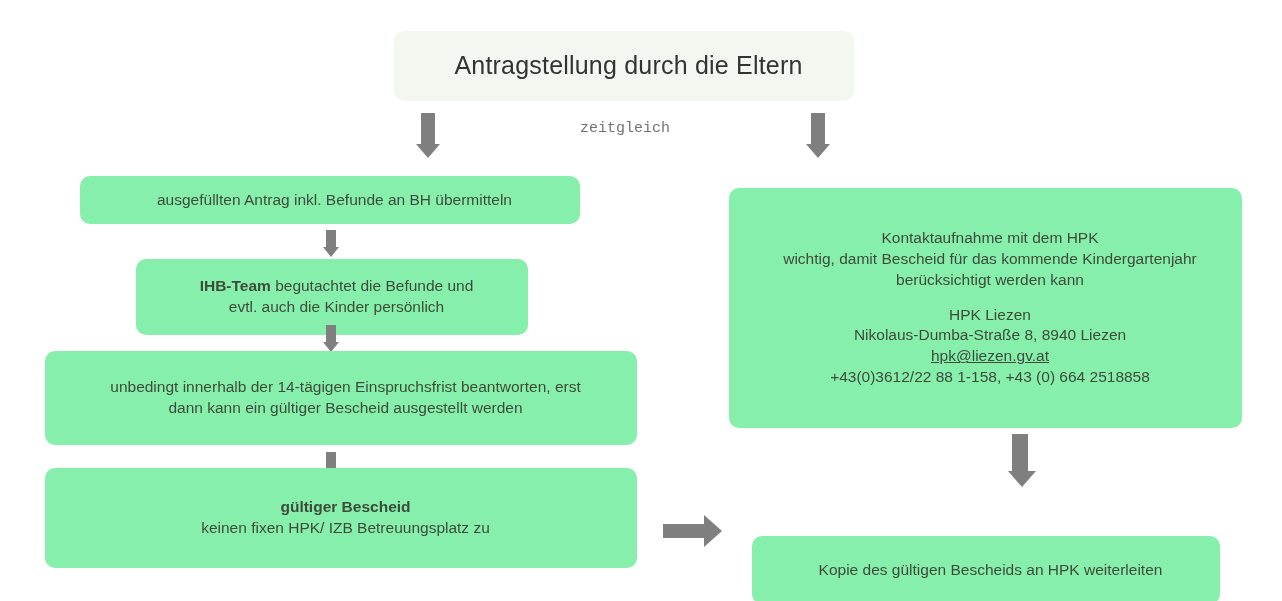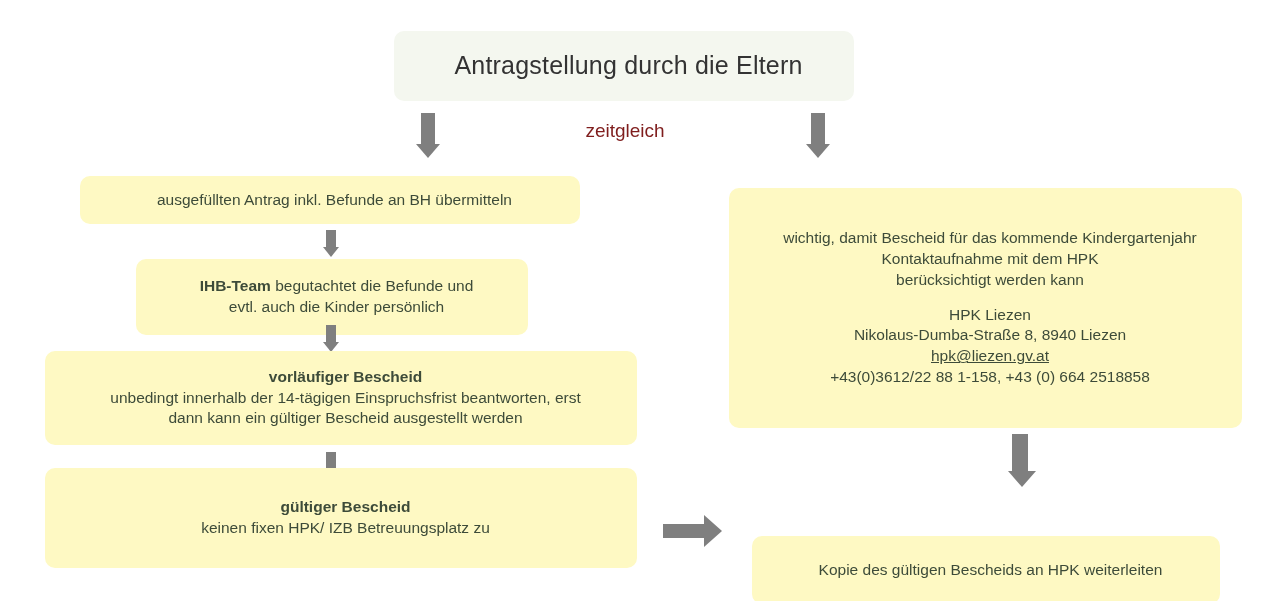--- a/index.html
+++ b/index.html
@@ -33,29 +33,30 @@
     line-height: 1.35;
     padding-left: 9px;
   }
   .title-node {
     background: #f4f7ef;
     color: #333333;
     font-size: 25px;
     letter-spacing: 0.2px;
   }
   .green {
-    background: #fef9c3;
+    background: #86efac;
     color: #3d4b39;
     font-size: 15.5px;
   }
   .label-plain {
     position: absolute;
-    font-size: 19px;
-    color: #7f1d1d;
+    font-size: 15px;
+    color: #737373;
     text-align: center;
+    font-family: Liberation Mono, monospace;
   }
   .bold { font-weight: bold; }
   .line { display: block; }
   .a-body {
     position: absolute;
     background: #7f7f7f;
   }
   .a-head-down {
     position: absolute;
     width: 0; height: 0;
@@ -115,43 +116,42 @@
     <span class="line"><b class="bold">IHB-Team</b><span> begutachtet die Befunde und</span></span>
     <span class="line">evtl. auch die Kinder persönlich</span>
   </div>
 
   <div>
     <div class="a-body" style="left:326px; top:325px; width:10px; height:18px;"></div>
     <div class="a-head-down small" style="left:323px; top:342px;"></div>
   </div>
 
   <div class="node green" style="left:45px; top:351px; width:592px; height:94px;">
-    <span class="line bold">vorläufiger Bescheid</span>
     <span class="line">unbedingt innerhalb der 14-tägigen Einspruchsfrist beantworten, erst</span>
     <span class="line">dann kann ein gültiger Bescheid ausgestellt werden</span>
   </div>
 
   <div>
     <div class="a-body" style="left:326px; top:452px; width:10px; height:18px;"></div>
     <div class="a-head-down small" style="left:323px; top:469px;"></div>
   </div>
 
   <div class="node green" style="left:45px; top:468px; width:592px; height:100px;">
     <span class="line bold">gültiger Bescheid</span>
     <span class="line">keinen fixen HPK/ IZB Betreuungsplatz zu</span>
   </div>
 
   <div>
     <div class="a-body" style="left:663px; top:524px; width:42px; height:14px;"></div>
     <div class="a-head-right" style="left:704px; top:515px;"></div>
   </div>
 
   <div class="node green" style="left:729px; top:188px; width:513px; height:240px;">
+    <span class="line">Kontaktaufnahme mit dem HPK</span>
     <span class="line">wichtig, damit Bescheid für das kommende Kindergartenjahr</span>
-    <span class="line">Kontaktaufnahme mit dem HPK</span>
     <span class="line">berücksichtigt werden kann</span>
     <span class="spacer"></span>
     <span class="line">HPK Liezen</span>
     <span class="line">Nikolaus-Dumba-Straße 8, 8940 Liezen</span>
     <a class="line maillink" href="#">hpk@liezen.gv.at</a>
     <span class="line">+43(0)3612/22 88 1-158, +43 (0) 664 2518858</span>
   </div>
 
   <div>
     <div class="a-body" style="left:1012px; top:434px; width:16px; height:38px;"></div>

